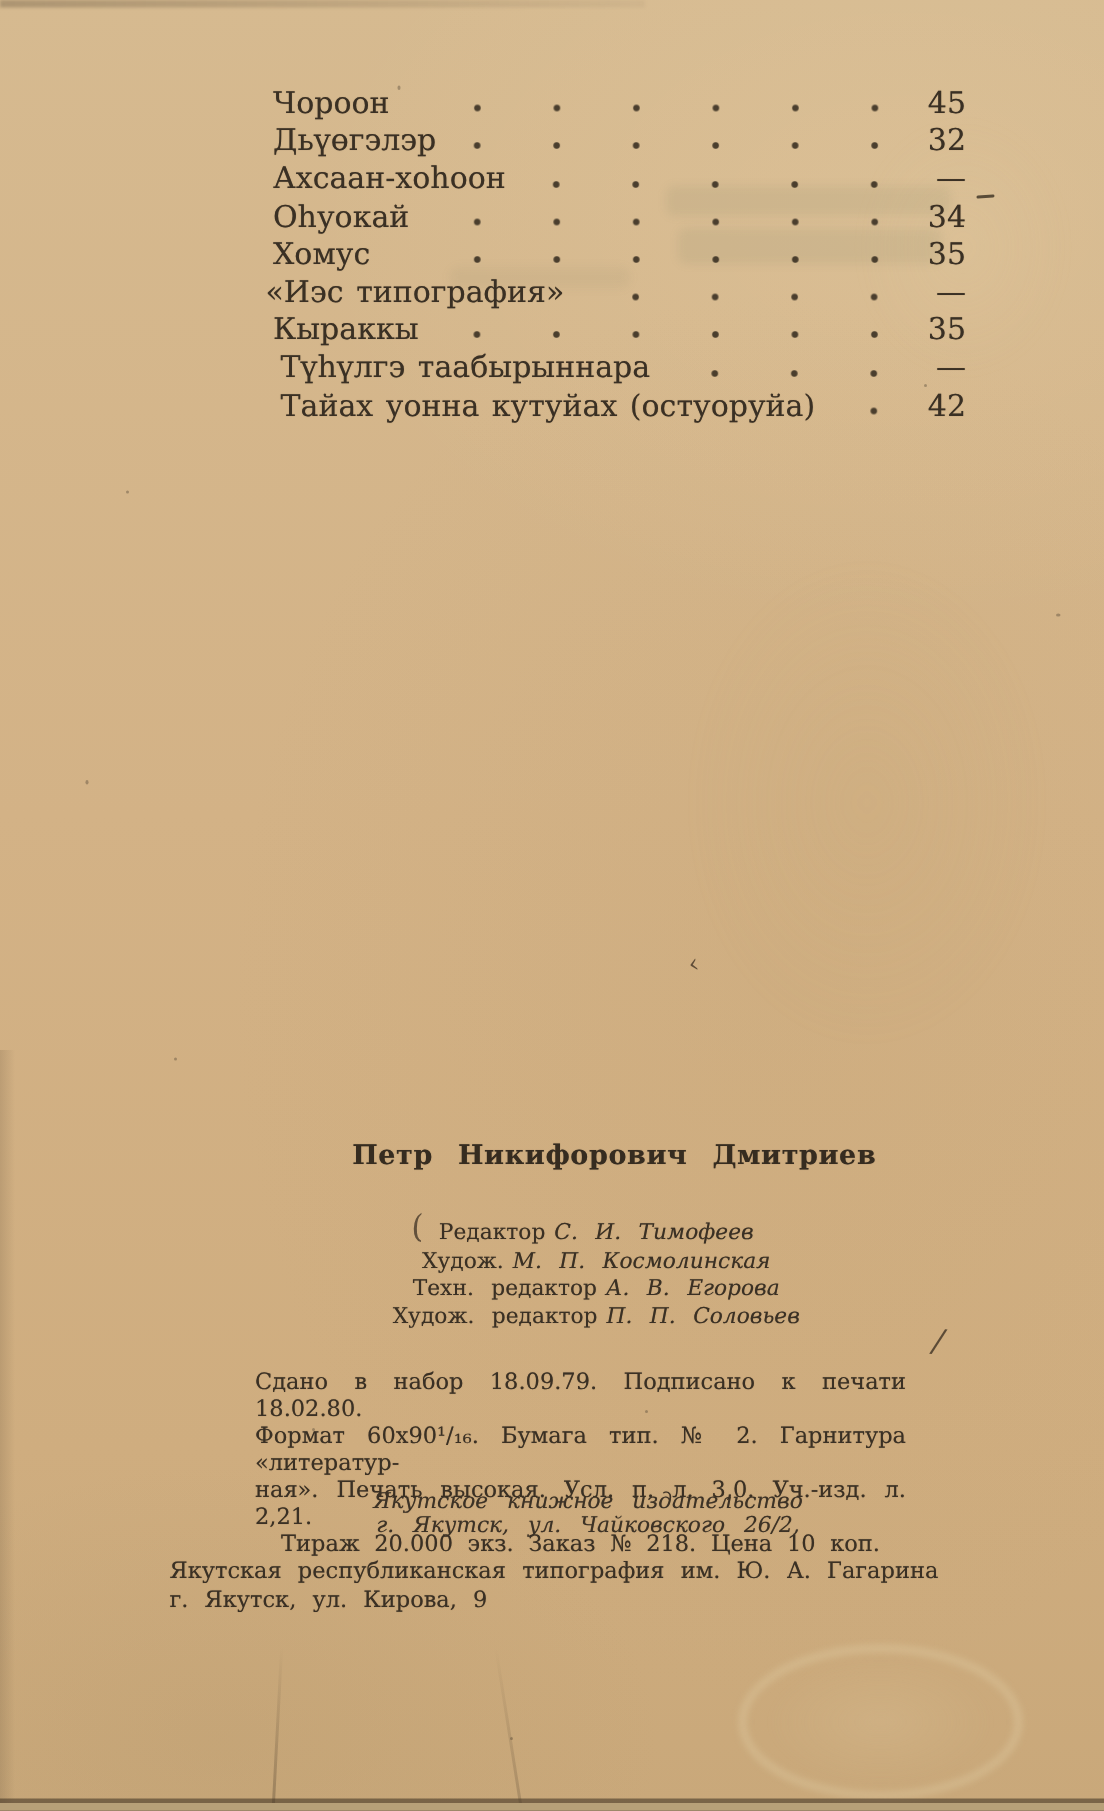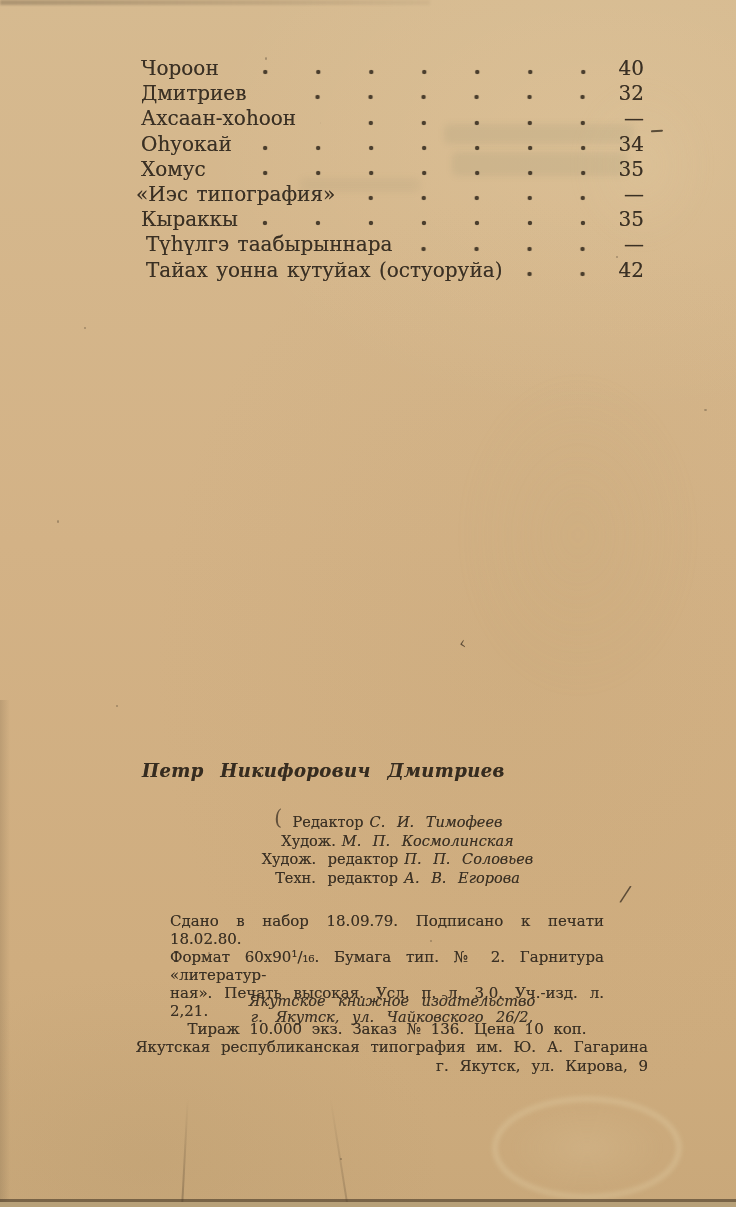--- a/index.html
+++ b/index.html
@@ -15,36 +15,36 @@
       radial-gradient(620px 420px at 82% 12%, rgba(255,238,200,.12), transparent 65%),
       radial-gradient(520px 680px at 70% 55%, rgba(190,158,110,.14), transparent 70%),
       radial-gradient(420px 260px at 20% 96%, rgba(176,148,104,.20), transparent 70%),
       linear-gradient(180deg,#d6ba90 0%,#d3b286 45%,#cfad7f 80%,#c9a87a 100%);
     color:#3a3024;
   }
   .ink{ text-shadow:0 0 .5px rgba(58,47,33,.55); }
 
   
   .toc{ position:absolute; left:141px; top:56px; width:503px; font-size:20px; }
-  .toc-row{ display:flex; height:25.2px; line-height:25.2px; word-spacing:2px; }
+  .toc-row{ display:flex; height:25.2px; line-height:25.2px; word-spacing:2px;margin-left:41px; }
   .toc-row .t{ white-space:nowrap; }
   .toc-row.q .t{ margin-left:-5px; }
   .toc-row.ind .t{ margin-left:5px; }
   .toc-dots{
     flex:1; align-self:flex-end; height:6px; margin:0 12px 6px 24px;
     background-image:radial-gradient(circle at 3px 3px, rgba(55,45,32,.88) 1.8px, transparent 2.6px);
     background-size:53px 6px; background-repeat:repeat-x;
     background-position:right 6px top 0;
   }
   .toc-page{ width:46px; text-align:right; white-space:nowrap; }
 
   
   .author{
-    position:absolute; left:142px; top:760px; width:495px; 
-    font-size:18px; font-weight:bold; font-style:italic;
+    position:absolute; left:162px; top:760px; width:495px; text-align:center;
+    font-size:18px; font-weight:bold; 
     word-spacing:10px; letter-spacing:.4px; color:#362c20;
   }
   .book-title{
     position:absolute; left:150px; top:785px; width:495px; text-align:center;
     font-size:17px; font-weight:bold; letter-spacing:3px; color:#332a1e;
   }
   .credits{
     position:absolute; left:150px; top:813px; width:495px; text-align:center;
     font-size:14.5px; line-height:18.6px; word-spacing:7px;
   }
@@ -57,21 +57,21 @@
   }
   .imprint .j{ text-align:justify; text-align-last:justify; }
   .imprint .c{ text-align:center; word-spacing:5px; }
 
   
   .publisher{
     position:absolute; left:144px; top:993px; width:496px; text-align:center;
     font-style:italic; font-size:14.5px; line-height:16px; word-spacing:8px; color:#3c3226;
   }
   .printer{
-    position:absolute; left:113px; top:1038px; width:535px; text-align:right;
+    position:absolute; left:113px; top:1038px; width:535px; text-align:left;
     font-size:15px; line-height:18.5px; word-spacing:6px;
   }
 
   
   .artifact{ position:absolute; pointer-events:none; }
   .mark-dash{ left:651px; top:130px; width:12px; height:2.4px; background:rgba(58,47,33,.8); transform:rotate(-4deg); border-radius:1px;}
   .mark-tick{ left:459px; top:633px; font-size:17px; color:rgba(66,52,38,.8); transform:rotate(-12deg); }
   .mark-paren{ left:274px; top:806px; font-size:21px; font-style:italic; color:rgba(62,50,36,.75); transform:rotate(-10deg); }
   .mark-slash{ left:622px; top:882px; font-size:21px; font-style:italic; color:rgba(62,50,36,.8); transform:rotate(6deg); }
 
@@ -114,24 +114,24 @@
   <div class="artifact stain-soft"></div>
   <div class="artifact stain-ring"></div>
   <div class="artifact bleed bleed1"></div>
   <div class="artifact bleed bleed2"></div>
   <div class="artifact bleed bleed3"></div>
 
   <section class="toc ink">
     <div class="toc-row">
       <span class="t">Чороон</span>
       <span class="toc-dots"></span>
-      <span class="toc-page">40</span>
-    </div>
-    <div class="toc-row">
-      <span class="t">Дмитриев</span>
+      <span class="toc-page">45</span>
+    </div>
+    <div class="toc-row">
+      <span class="t">Дьүөгэлэр</span>
       <span class="toc-dots"></span>
       <span class="toc-page">32</span>
     </div>
     <div class="toc-row">
       <span class="t">Ахсаан-хоһоон</span>
       <span class="toc-dots"></span>
       <span class="toc-page">—</span>
     </div>
     <div class="toc-row">
       <span class="t">Оһуокай</span>
@@ -168,32 +168,32 @@
   <div class="author ink">Петр Никифорович Дмитриев</div>
 
   <section class="credits ink">
     <div>
       <span>Редактор</span><span class="nm">С. И. Тимофеев</span>
     </div>
     <div>
       <span>Худож.</span><span class="nm">М. П. Космолинская</span>
     </div>
     <div>
+      <span>Техн. редактор</span><span class="nm">А. В. Егорова</span>
+    </div>
+    <div>
       <span>Худож. редактор</span><span class="nm">П. П. Соловьев</span>
-    </div>
-    <div>
-      <span>Техн. редактор</span><span class="nm">А. В. Егорова</span>
     </div>
   </section>
 
   <section class="imprint ink">
     <div class="j">Сдано в набор 18.09.79. Подписано к печати 18.02.80.</div>
     <div class="j">Формат 60х90¹/₁₆. Бумага тип. № 2. Гарнитура «литератур-</div>
     <div class="j">ная». Печать высокая. Усл. п. л. 3,0. Уч.-изд. л. 2,21.</div>
-    <div class="c">Тираж 10.000 экз. Заказ № 136. Цена 10 коп.</div>
+    <div class="c">Тираж 20.000 экз. Заказ № 218. Цена 10 коп.</div>
   </section>
 
   <section class="publisher ink">
     <div>Якутское книжное издательство</div>
     <div>г. Якутск, ул. Чайковского 26/2,</div>
   </section>
 
   <section class="printer ink">
     <div>Якутская республиканская типография им. Ю. А. Гагарина</div>
     <div>г. Якутск, ул. Кирова, 9</div>

